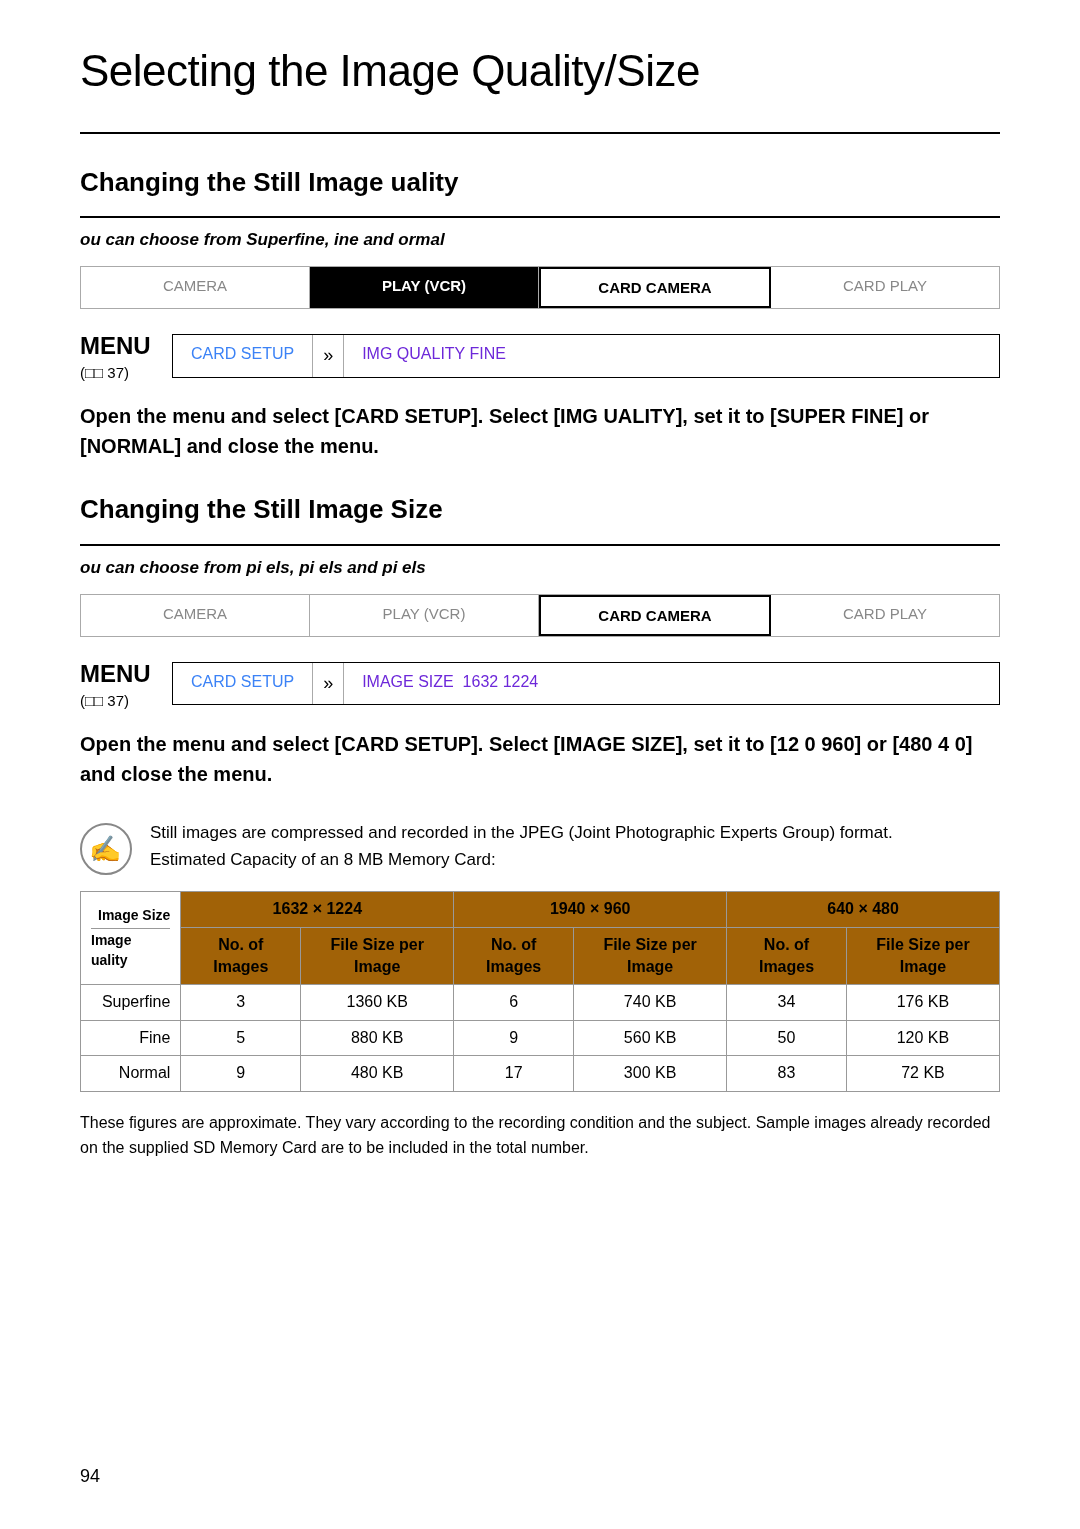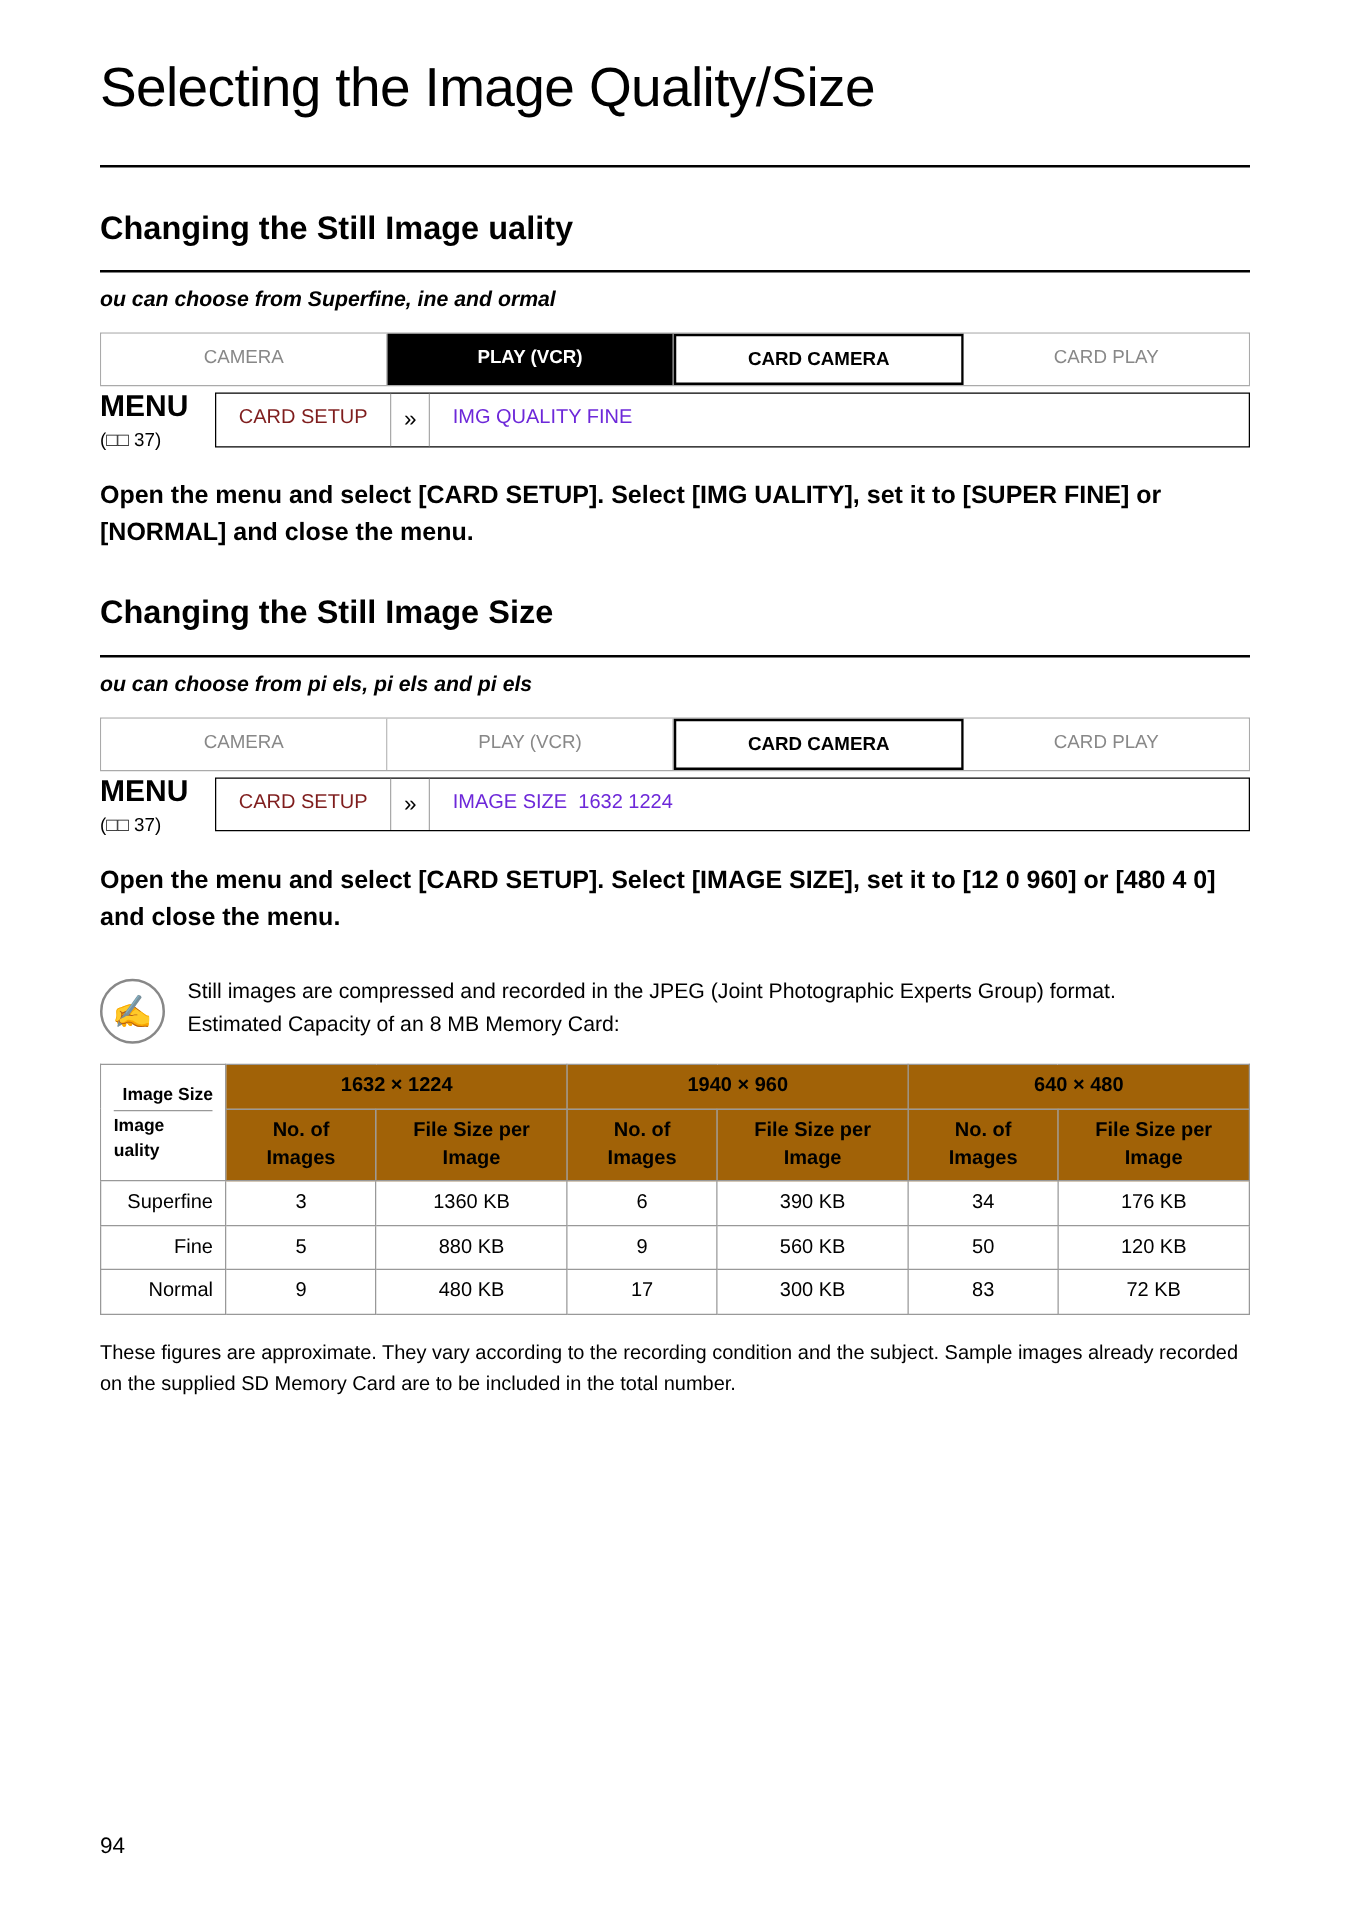--- a/index.html
+++ b/index.html
@@ -35,21 +35,21 @@
       font-style: italic;
       font-weight: bold;
       font-size: 17px;
       margin-bottom: 14px;
     }
 
     
     .mode-bar {
       display: flex;
       border: 1px solid #aaa;
-      margin-bottom: 0;
+      margin-bottom: 20px;
     }
     .mode-btn {
       flex: 1;
       padding: 8px 0;
       text-align: center;
       font-size: 15px;
       font-weight: normal;
       color: #888;
       border-right: 1px solid #aaa;
       background: #fff;
@@ -81,21 +81,21 @@
       font-size: 15px;
     }
     .menu-box {
       display: flex;
       border: 1.5px solid #000;
       flex: 1;
     }
     .menu-box-item {
       padding: 8px 18px;
       font-size: 16px;
-      color: #7f1d1d;
+      color: #3b82f6;
       border-right: 1px solid #aaa;
     }
     .menu-box-item:last-child { border-right: none; }
     .menu-box-arrow {
       display: flex;
       align-items: center;
       padding: 8px 10px;
       font-size: 18px;
       color: #000;
       border-right: 1px solid #aaa;
@@ -298,21 +298,21 @@
       <th>No. of Images</th>
       <th>File Size per Image</th>
     </tr>
   </thead>
   <tbody id="table-body">
   <tr>
         <td class="label-col">Superfine</td>
         <td>3</td>
         <td>1360 KB</td>
         <td>6</td>
-        <td>390 KB</td>
+        <td>740 KB</td>
         <td>34</td>
         <td>176 KB</td>
       </tr>
       <tr>
         <td class="label-col">Fine</td>
         <td>5</td>
         <td>880 KB</td>
         <td>9</td>
         <td>560 KB</td>
         <td>50</td>

